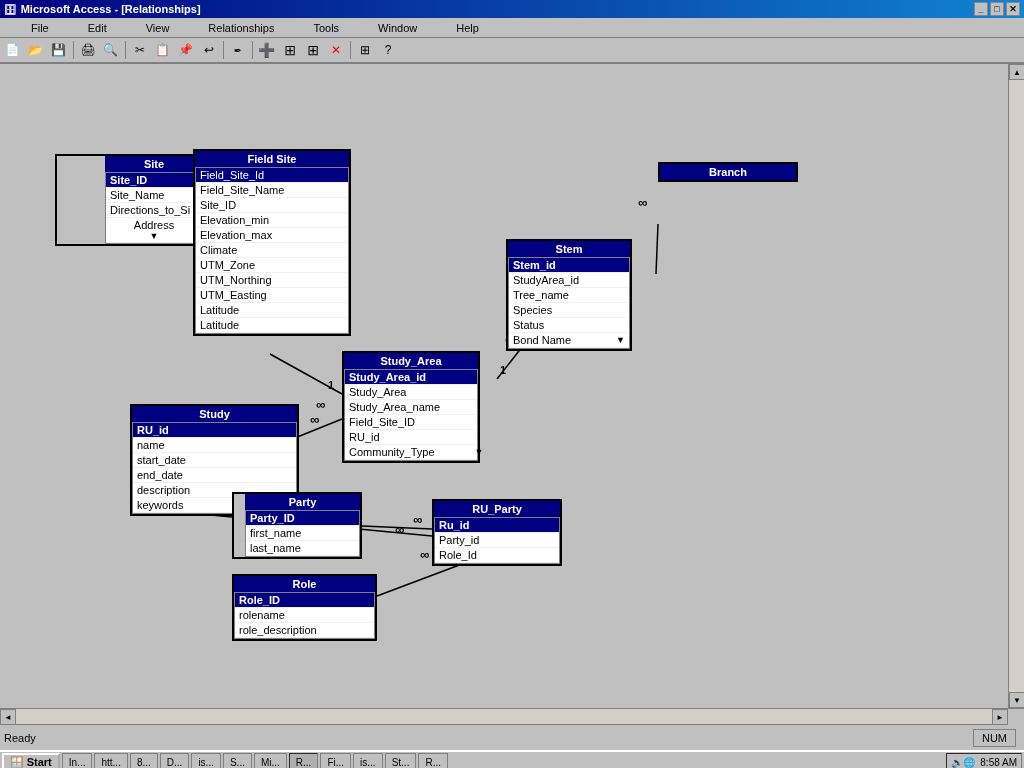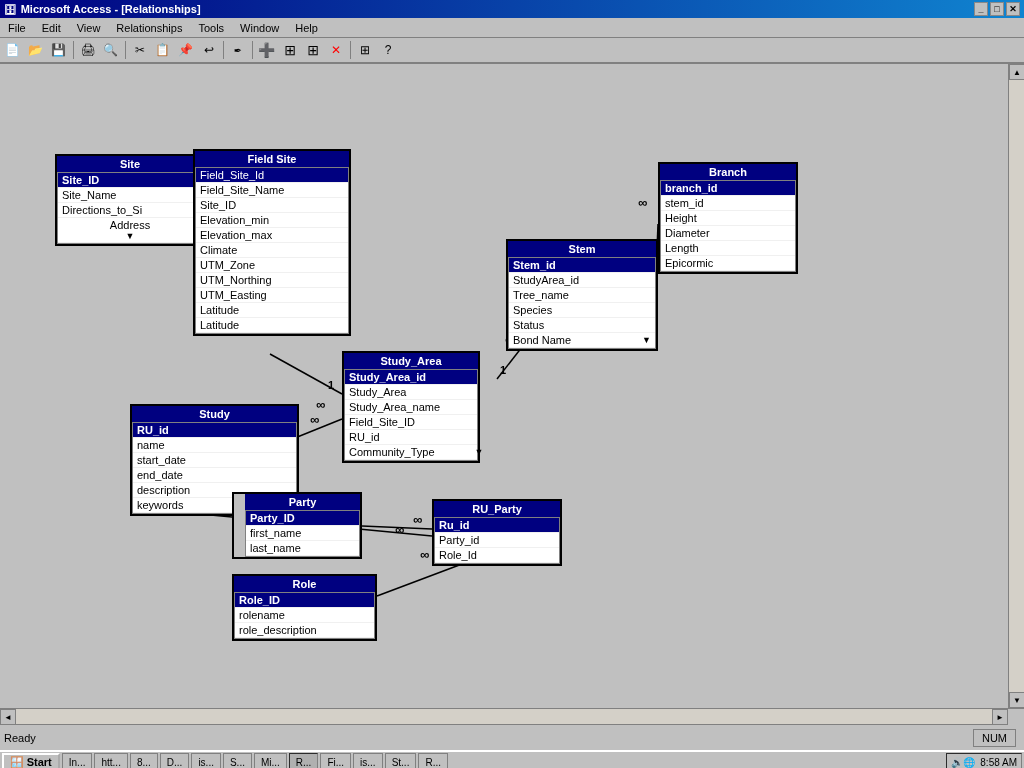--- a/index.html
+++ b/index.html
@@ -30,20 +30,21 @@
       background: #c0c0c0;
       height: 20px;
       display: flex;
       align-items: center;
       border-bottom: 1px solid #808080;
       font-size: 11px;
     }
     .menu-item {
       padding: 2px 8px;
       cursor: pointer;
+      margin-left: 23px;
     }
 
     
     #toolbar {
       background: #c0c0c0;
       height: 26px;
       display: flex;
       align-items: center;
       border-bottom: 2px solid #808080;
       padding: 0 2px;
@@ -294,21 +295,21 @@
 
         <line x1="362" y1="462" x2="432" y2="465" stroke="black" stroke-width="1.5"></line>
         <text x="350" y="458" font-size="11" font-weight="bold">1</text>
         <text x="413" y="460" font-size="13" font-weight="bold">∞</text>
 
         <line x1="377" y1="532" x2="462" y2="500" stroke="black" stroke-width="1.5"></line>
         <text x="365" y="530" font-size="11" font-weight="bold">1</text>
         <text x="420" y="495" font-size="13" font-weight="bold">∞</text>
       </svg>
 
-      <div class="db-table" style="left:55px; top:90px; width:150px;">
+      <div class="db-table" style="left:55px; top:90px; width:150px;padding-left:48px;">
         <div class="db-table-header">Site</div>
         <div class="db-table-body">
           <div class="db-table-field primary">Site_ID</div>
           <div class="db-table-field">Site_Name</div>
           <div class="db-table-field">Directions_to_Si</div>
           <div class="db-table-field" style="display:flex; justify-content:space-between; align-items:center;flex-direction:column;">
             <span>Address</span>
             <span style="font-size:9px;">▼</span>
           </div>
         </div>
@@ -326,31 +327,23 @@
           <div class="db-table-field">UTM_Zone</div>
           <div class="db-table-field">UTM_Northing</div>
           <div class="db-table-field">UTM_Easting</div>
           <div class="db-table-field">Latitude</div>
           <div class="db-table-field">Latitude</div>
         </div>
       </div>
 
       <div class="db-table" style="left:658px; top:98px; width:140px;">
         <div class="db-table-header">Branch</div>
-        <div class="db-table-body">
-          <div class="db-table-field primary">branch_id</div>
-          <div class="db-table-field">stem_id</div>
-          <div class="db-table-field">Height</div>
-          <div class="db-table-field">Diameter</div>
-          <div class="db-table-field">Length</div>
-          <div class="db-table-field">Epicormic</div>
-        </div>
-      </div>
-
-      <div class="db-table" style="left:506px; top:175px; width:152px;">
+      </div>
+
+      <div class="db-table" style="left:506px; top:175px; width:126px;">
         <div class="db-table-header">Stem</div>
         <div class="db-table-body">
           <div class="db-table-field primary">Stem_id</div>
           <div class="db-table-field">StudyArea_id</div>
           <div class="db-table-field">Tree_name</div>
           <div class="db-table-field">Species</div>
           <div class="db-table-field">Status</div>
           <div class="db-table-field" style="display:flex; justify-content:space-between;">
             <span>Bond Name</span>
               <span style="font-size:9px;">▼</span>

